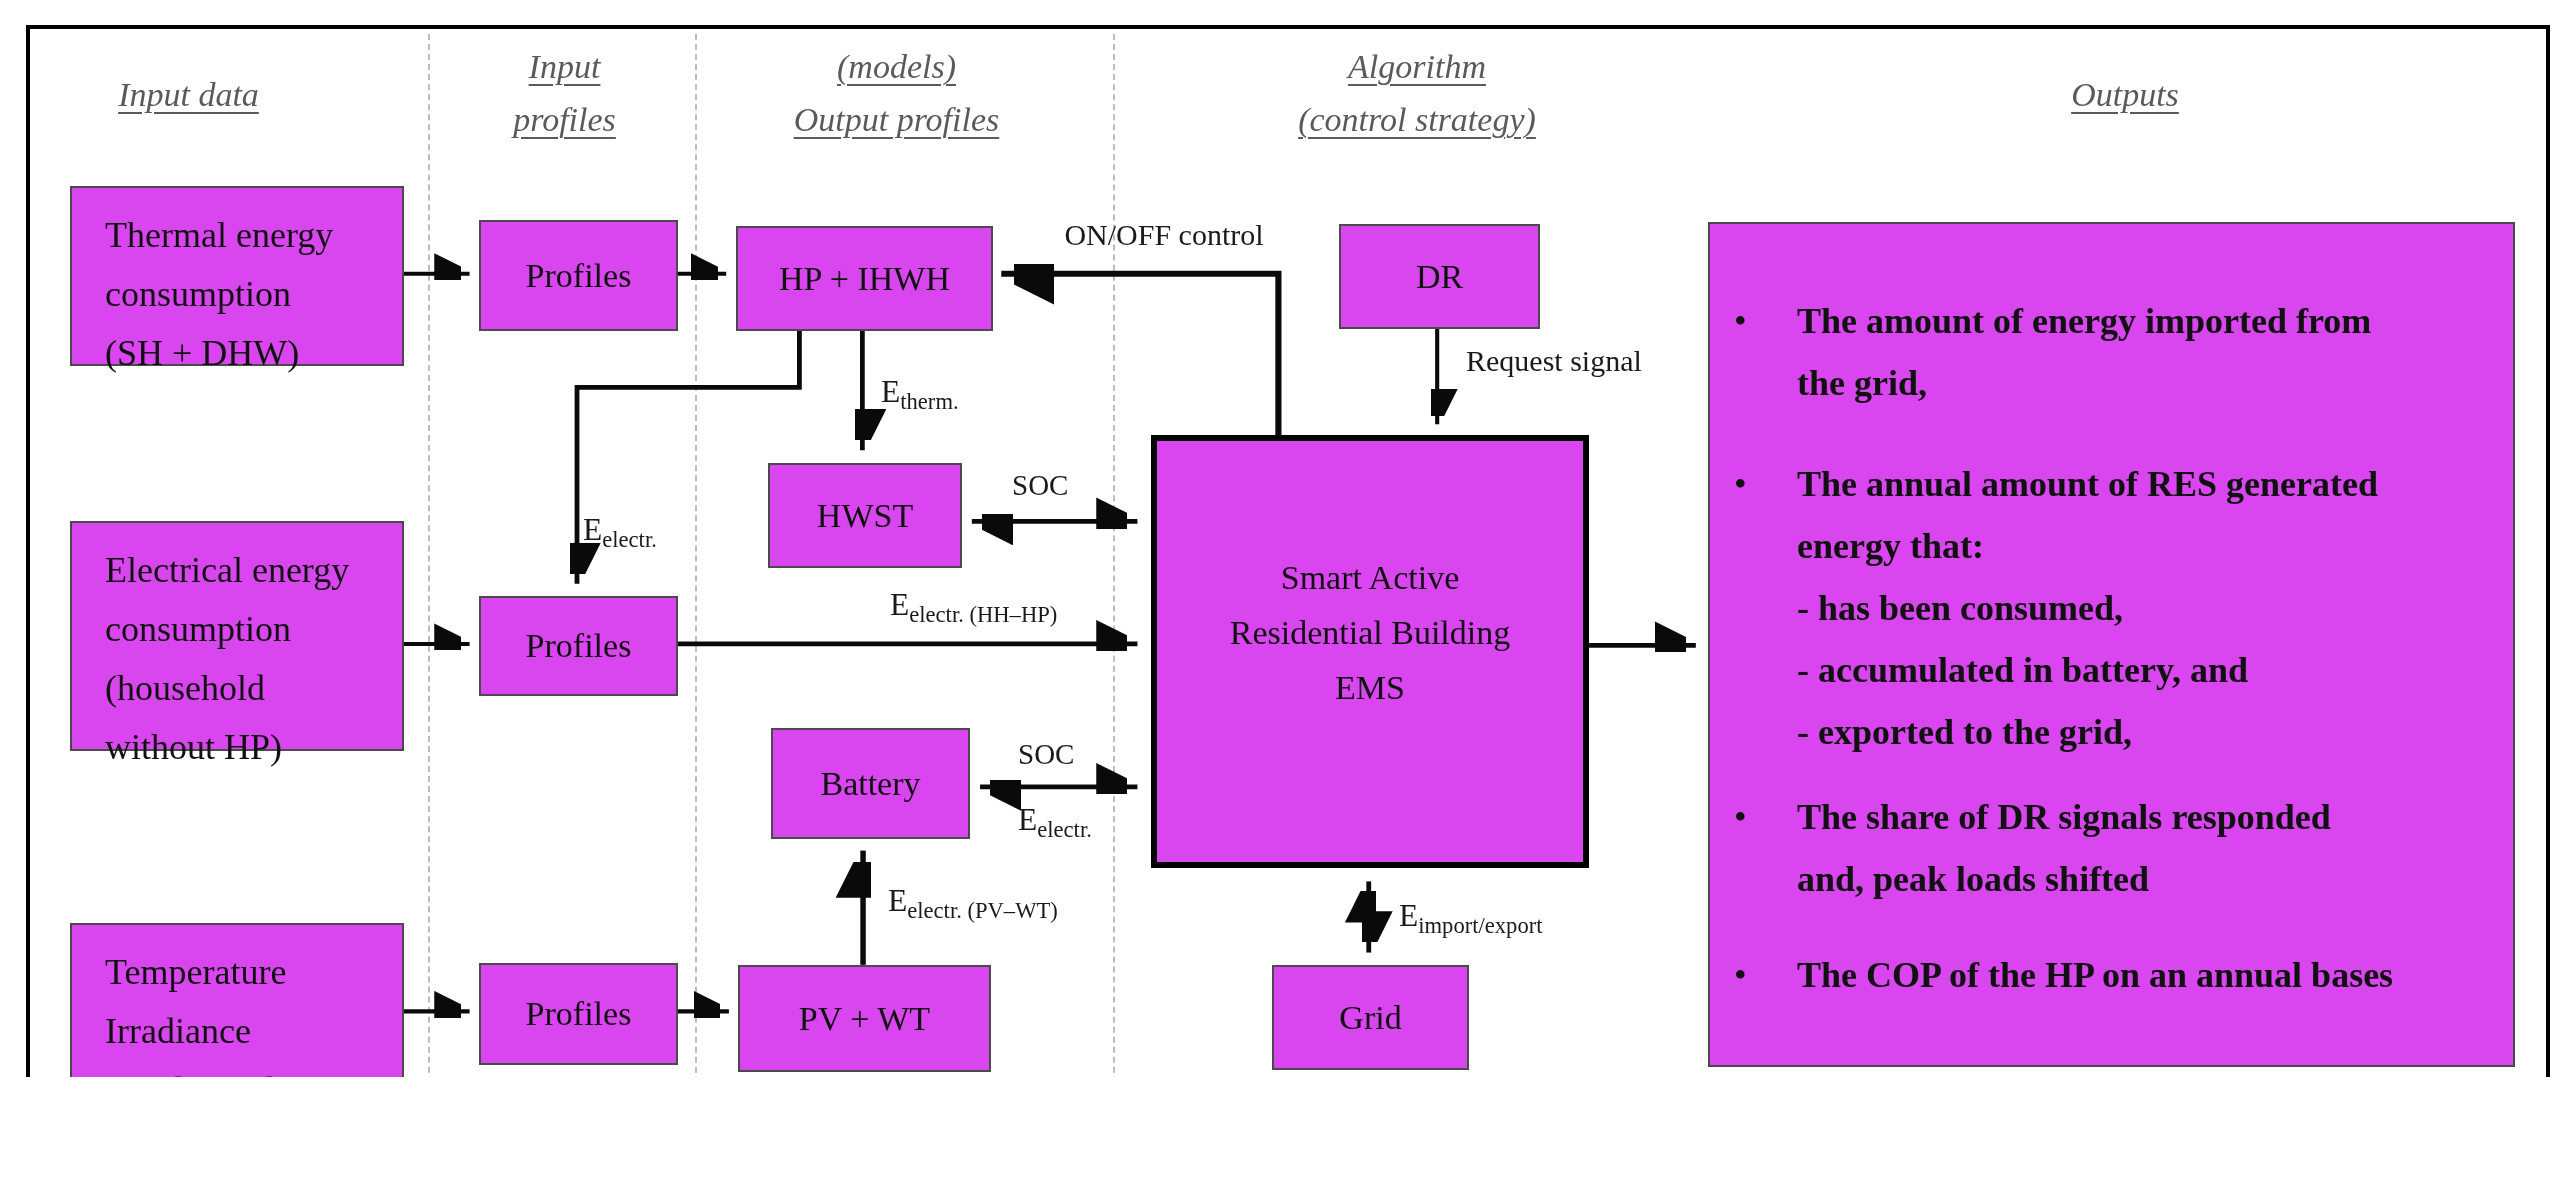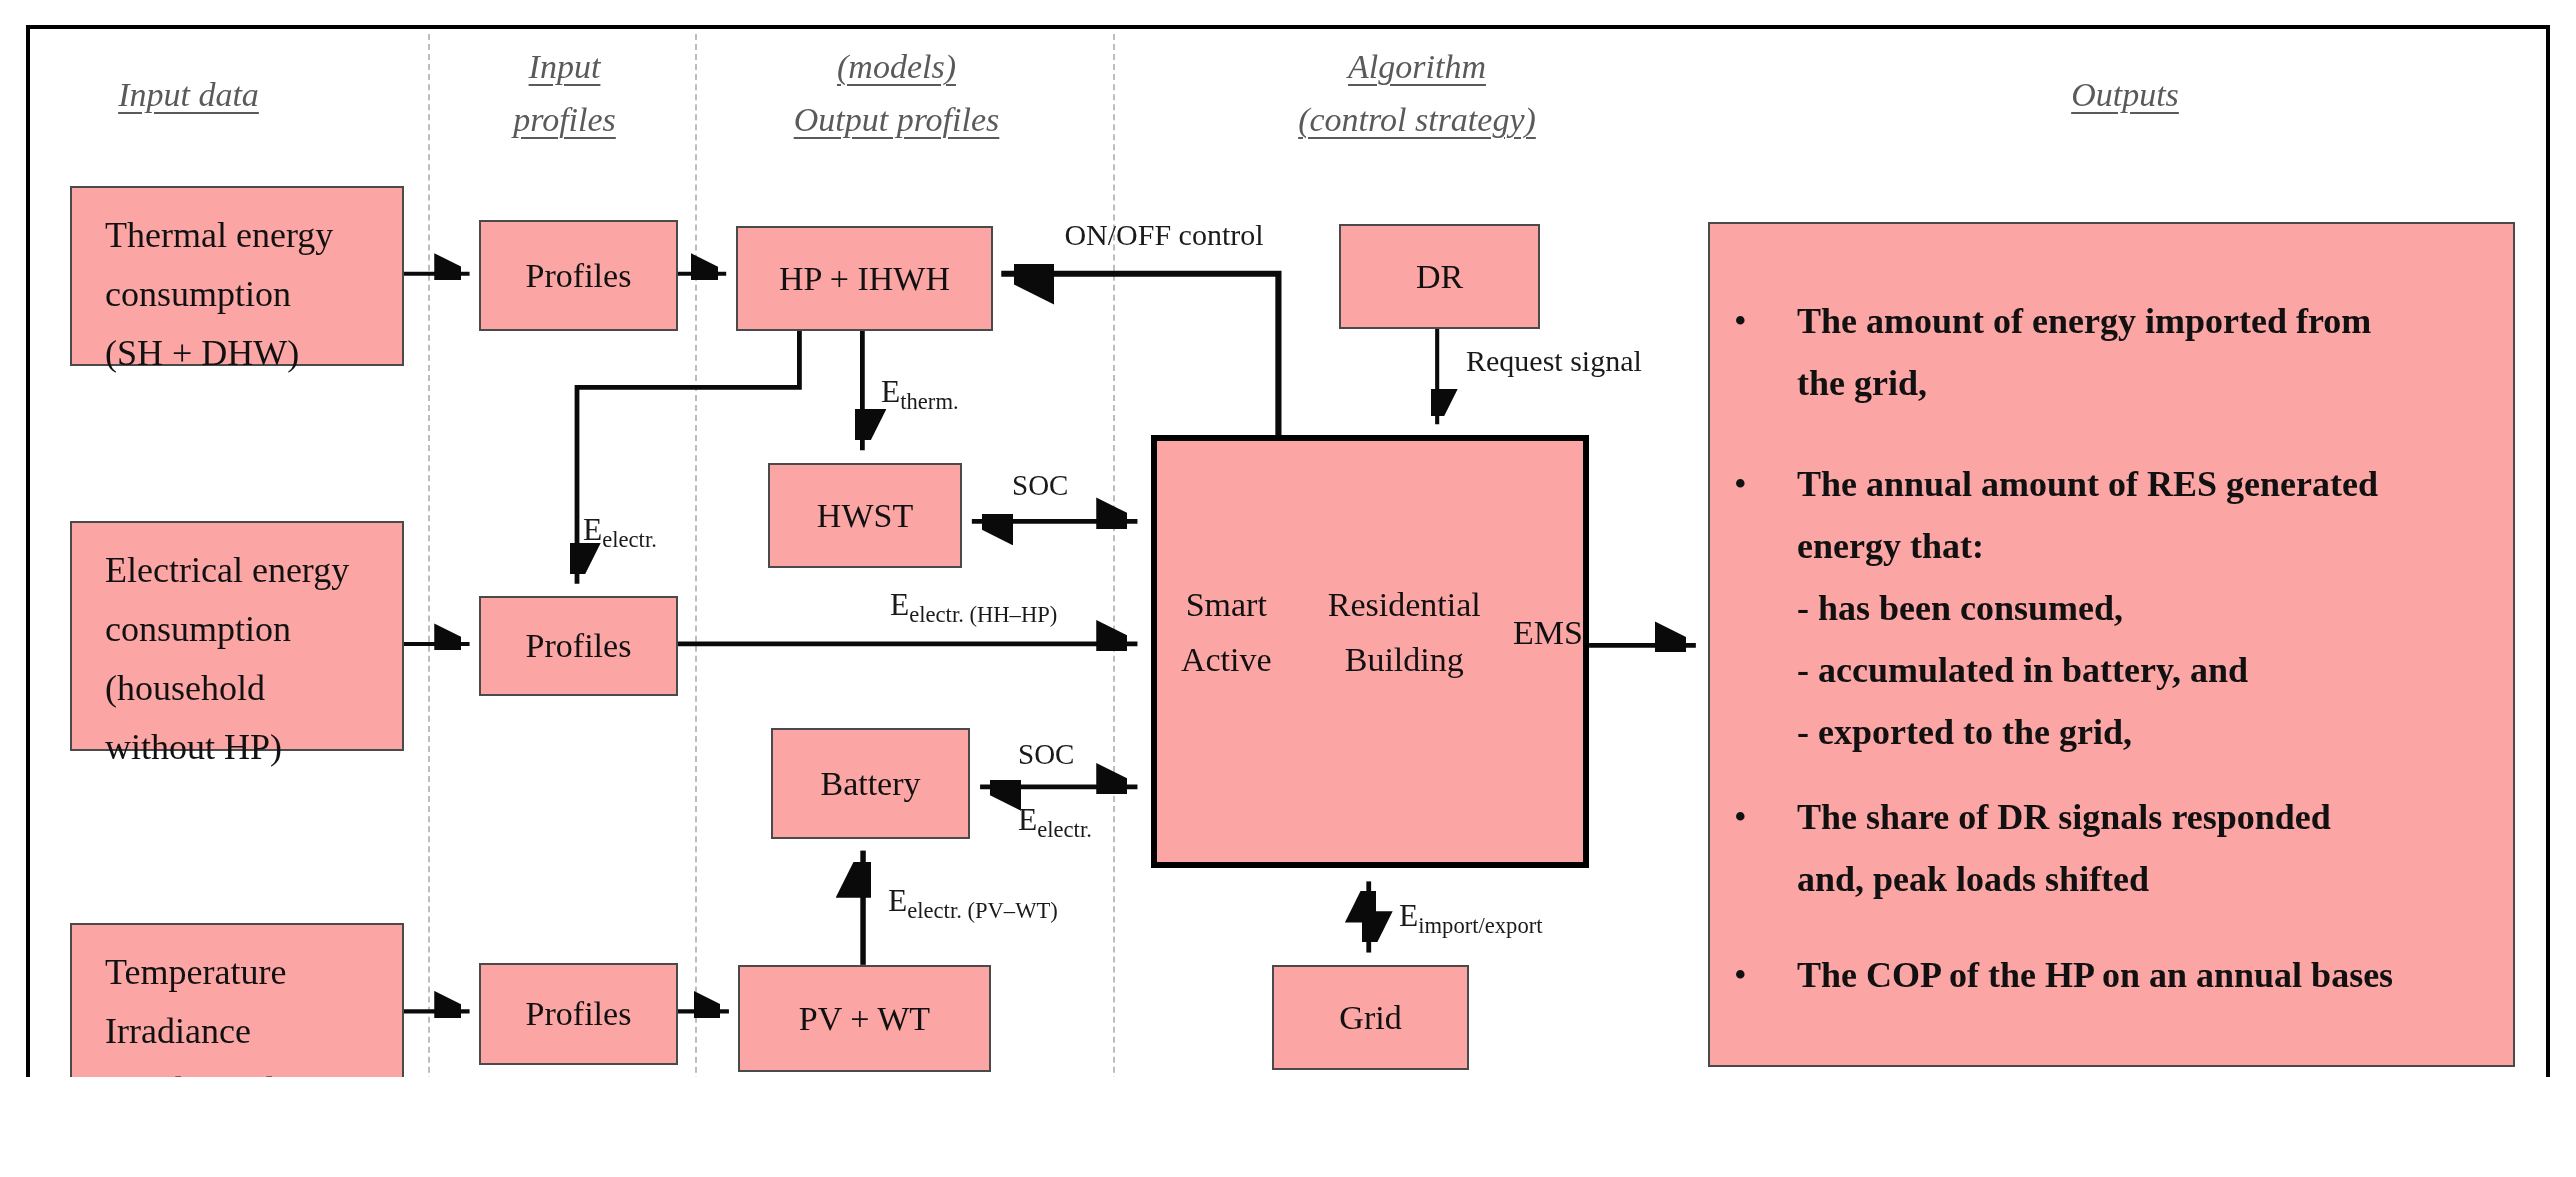--- a/index.html
+++ b/index.html
@@ -4,23 +4,23 @@
 <style>
   html,body{margin:0;padding:0;background:#ffffff;}
   #canvas{
     position:relative;width:2576px;height:1077px;background:#ffffff;
     font-family:"Liberation Serif","DejaVu Serif",serif;color:#111111;overflow:hidden;
   }
   #frame{position:absolute;left:26px;top:25px;width:2516px;height:1124px;border:4.8px solid #000000;background:#ffffff;}
   .divider{position:absolute;top:34px;height:1109px;width:0;border-left:2.1px dashed #bdbdbd;}
   .hdr{position:absolute;text-align:center;font-style:italic;color:#5a5a5a;font-size:34px;line-height:53px;}
   .hdr span{display:block;text-decoration:underline;text-decoration-thickness:2.1px;text-underline-offset:5.5px;}
-  .box{position:absolute;border:2.1px solid #4a4a4a;background:#fca5a5;display:flex;align-items:center;justify-content:center;font-size:34px;}
+  .box{position:absolute;border:2.1px solid #4a4a4a;background:#d946ef;display:flex;align-items:center;justify-content:center;font-size:34px;}
   .box.ml{display:block;box-sizing:border-box;padding-top:18px;padding-left:33px;font-size:36px;line-height:59px;}
-  #ems-box{border:6.2px solid #000000;box-sizing:border-box;flex-direction:row;line-height:55px;padding-bottom:39px;}
+  #ems-box{border:6.2px solid #000000;box-sizing:border-box;flex-direction:column;line-height:55px;padding-bottom:39px;}
   #ems-box div{text-align:center;}
   svg.wires{position:absolute;left:0;top:0;width:2576px;height:1177px;pointer-events:none;}
   .elab{position:absolute;font-size:31.5px;color:#1a1a1a;white-space:nowrap;}
   .elab sub{font-size:22.6px;line-height:0;}
   .plain{font-size:30px;}
   .soc{font-size:29px;}
   .bullet{position:absolute;display:flex;font-size:36px;line-height:62px;}
   .bullet .dot{width:63px;font-size:36px;flex:none;}
   .bullet .btxt{white-space:nowrap;font-weight:bold;}
 </style>

